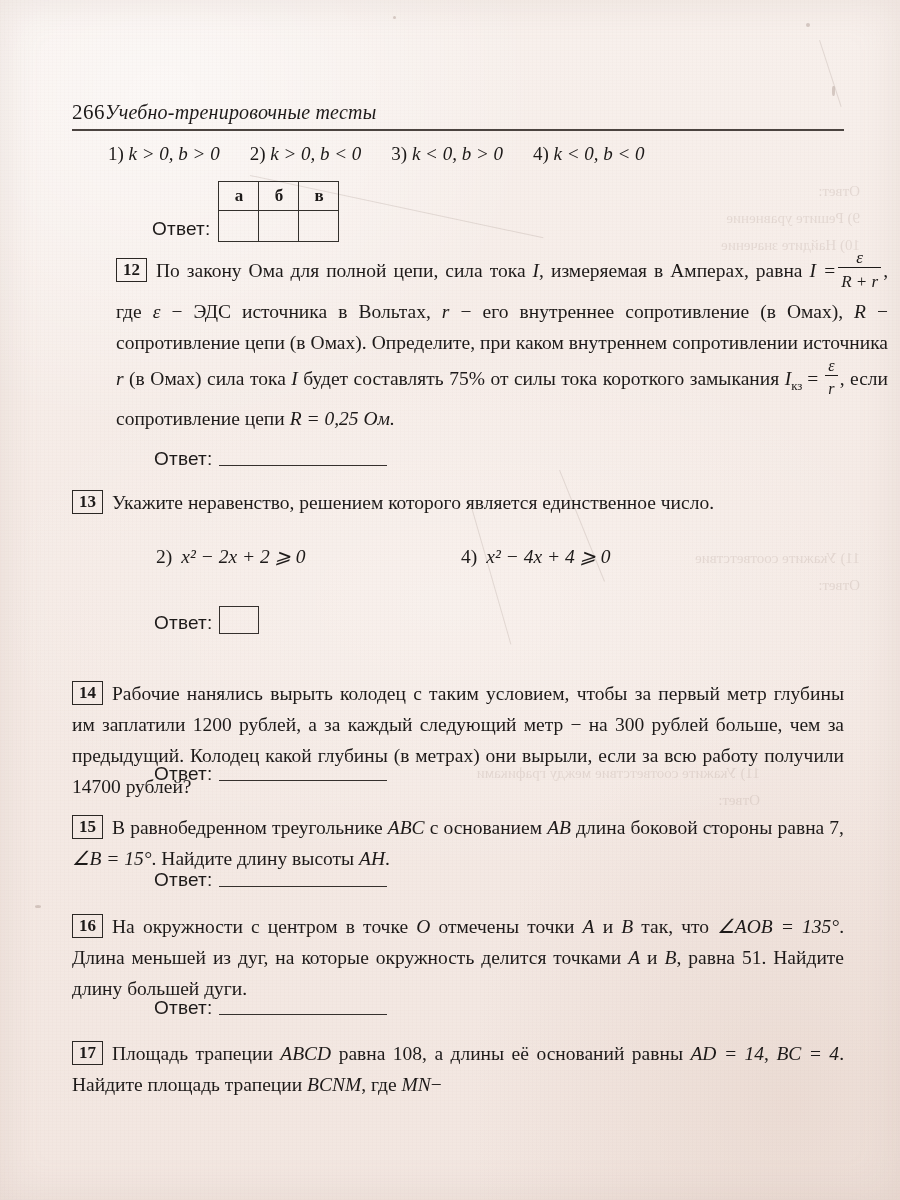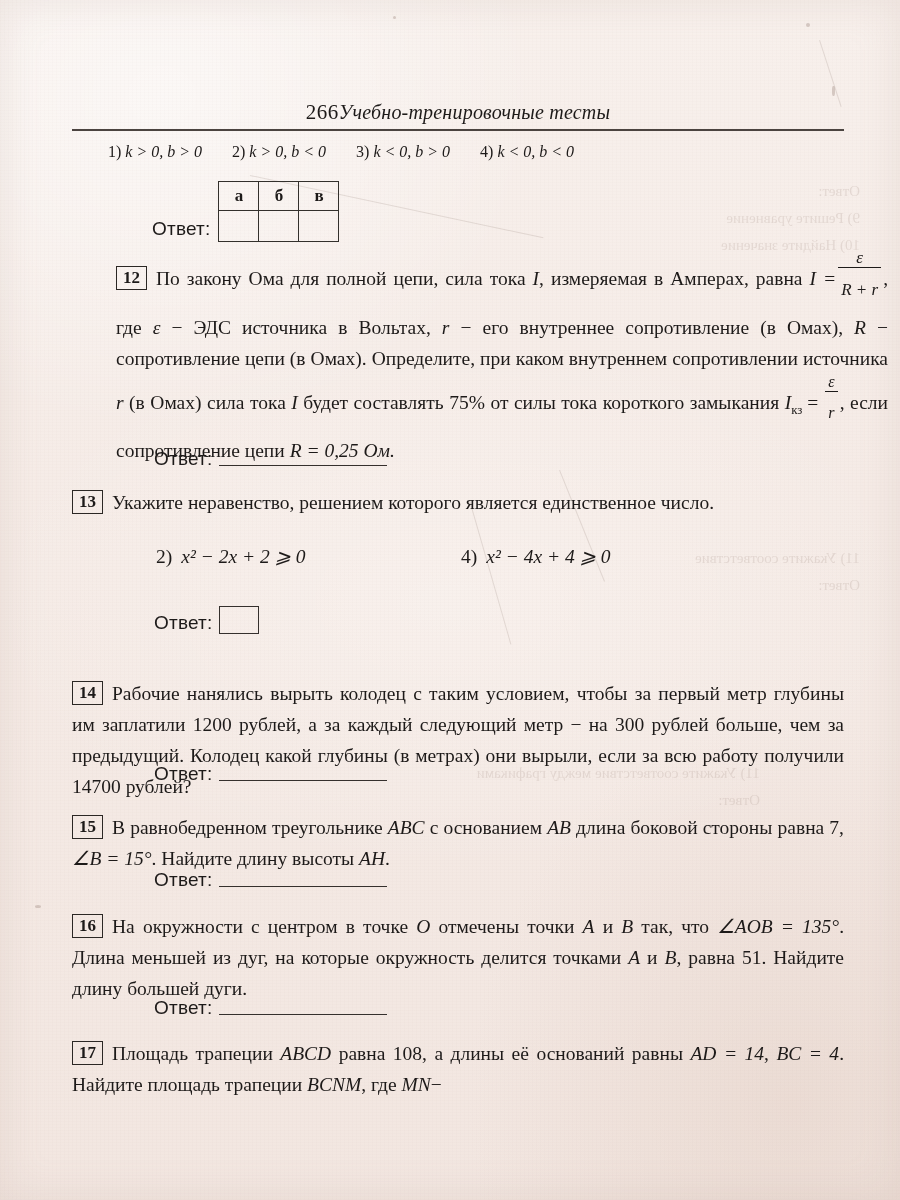--- a/index.html
+++ b/index.html
@@ -76,21 +76,21 @@
   }
 
   
   .header {
     position: absolute;
     left: 72px;
     top: 100px;
     width: 772px;
     display: flex;
     align-items: baseline;
-    justify-content: center;
+    justify-content: flex-start;
   }
   .page-num {
     font-size: 21px;
     letter-spacing: 0.5px;
   }
   .running-head {
     font-style: italic;
     font-size: 20px;
     letter-spacing: 0.2px;
   }
@@ -176,21 +176,21 @@
     height: 28px;
     text-align: center;
     font-weight: bold;
     font-size: 17px;
     padding: 0;
   }
   table.abv td.empty { height: 30px; }
 
   
   .opt-line {
-    font-size: 16px;
+    font-size: 19px;
     display: flex;
     gap: 30px;
   }
   .opt-line .opt { white-space: nowrap; }
 
   
   .optgrid {
     display: grid;
     grid-template-columns: 305px auto;
     row-gap: 11px;
@@ -206,21 +206,21 @@
     flex-direction: column;
     align-items: center;
     vertical-align: middle;
     font-size: 17px;
     line-height: 1.12;
     margin: 0 2px;
     position: relative;
     top: -1px;
   }
   .frac .num { padding: 0 3px; }
-  .frac .den { padding: 12px 3px; border-top: 1.3px solid #1d1a19; }
+  .frac .den { padding: 4px 3px; border-top: 1.3px solid #1d1a19; }
   .frac.small { font-size: 16px; }
 
   sub.kz {
     font-size: 0.66em;
     font-style: normal;
   }
 </style>
 </head>
 <body>
 

